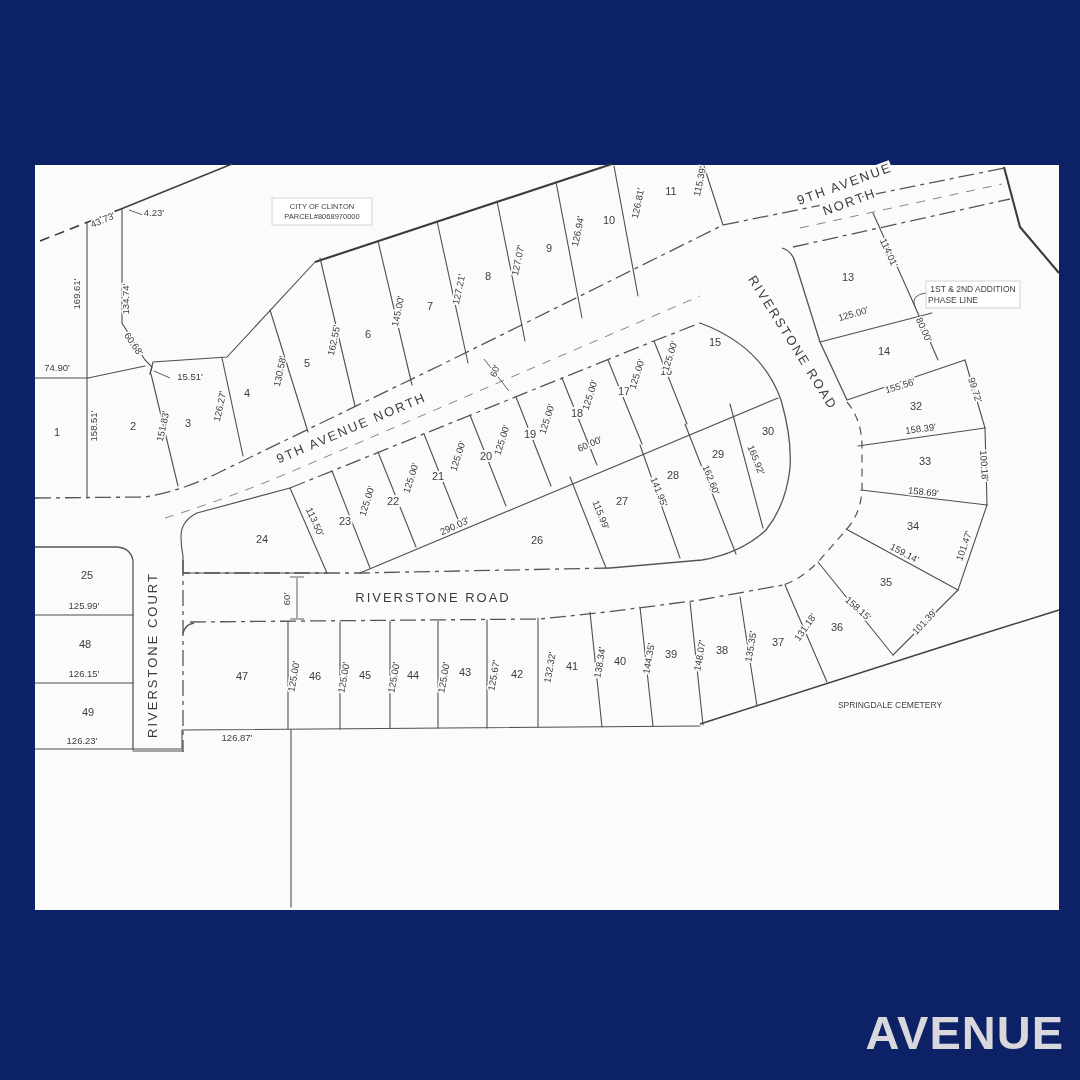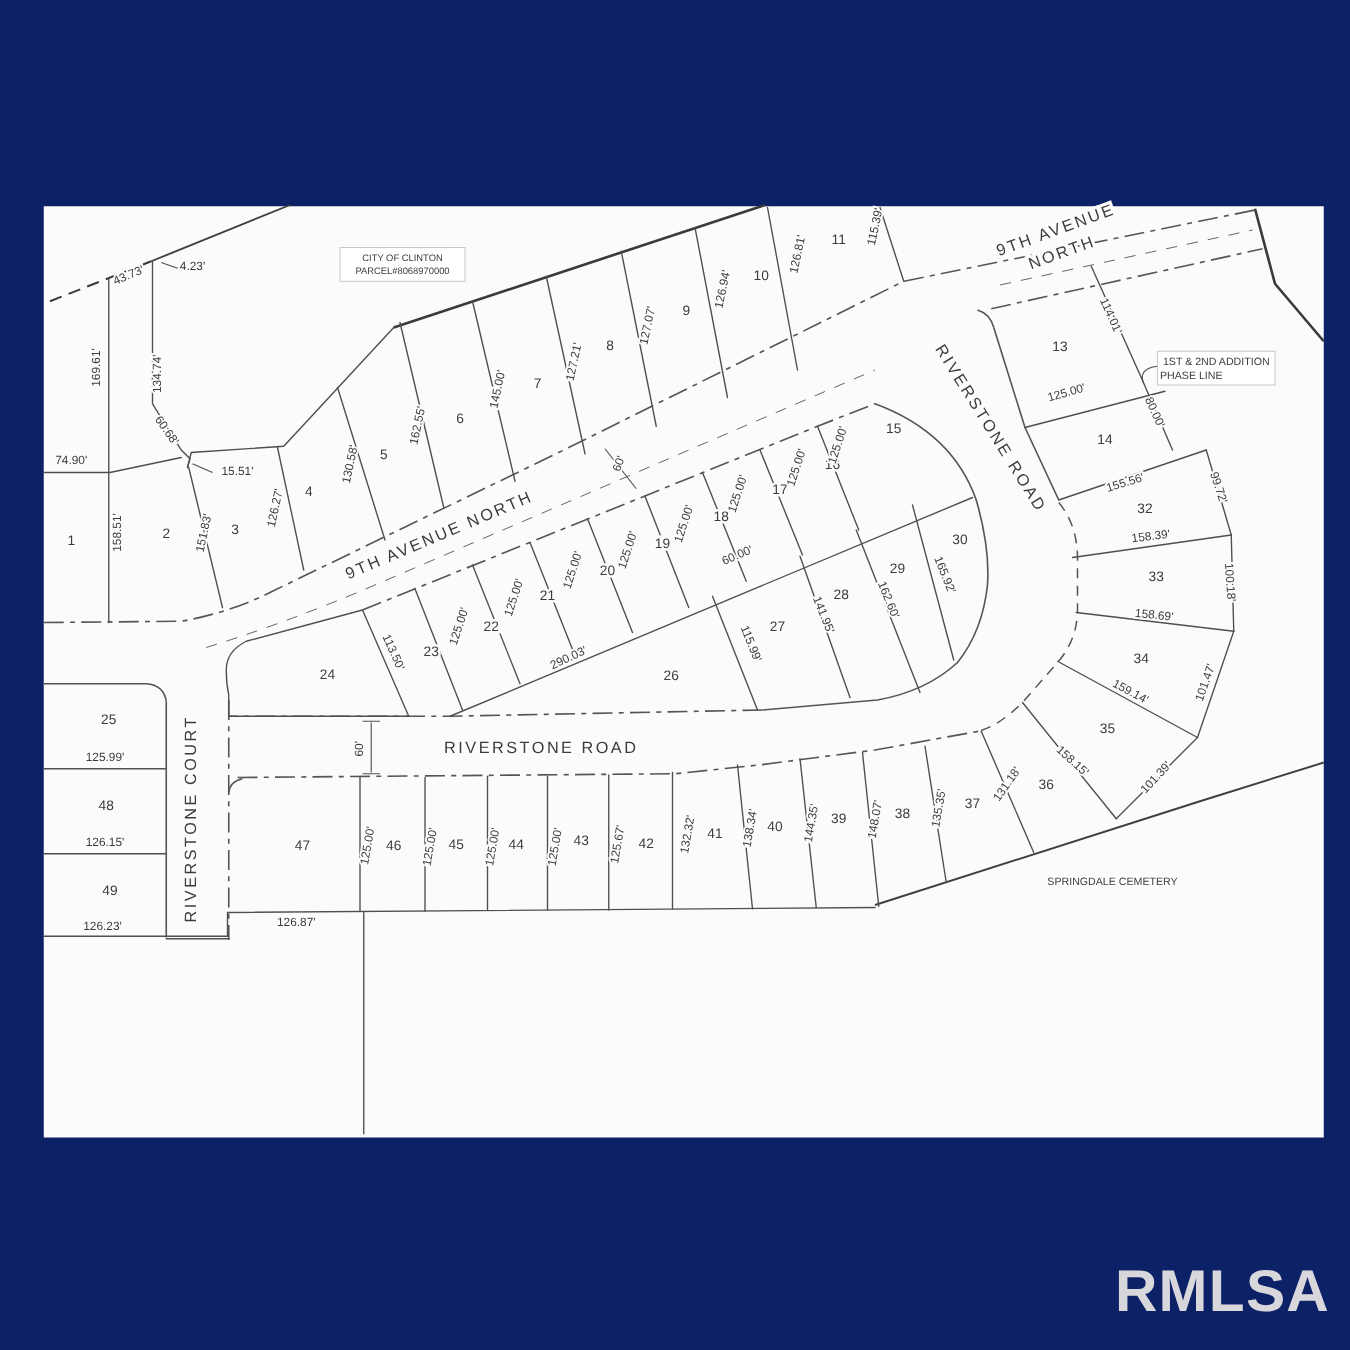--- a/index.html
+++ b/index.html
@@ -248,14 +248,14 @@
         <text class="dim-label" text-anchor="middle" transform="translate(84 677) rotate(0)">126.15'</text>
         <text class="dim-label" text-anchor="middle" transform="translate(82 744) rotate(0)">126.23'</text>
         <text class="map-note" text-anchor="middle" transform="translate(322 209) rotate(0)" font-size="7.5">CITY OF CLINTON</text>
         <text class="map-note" text-anchor="middle" transform="translate(322 219) rotate(0)" font-size="7.5">PARCEL#8068970000</text>
         <text class="map-note" text-anchor="middle" transform="translate(973 292) rotate(0)" font-size="8.5">1ST &amp; 2ND ADDITION</text>
         <text class="map-note" text-anchor="middle" transform="translate(953 303) rotate(0)" font-size="8.5">PHASE LINE</text>
         <text class="map-note" text-anchor="middle" transform="translate(890 708) rotate(0)" font-size="8.5">SPRINGDALE CEMETERY</text>
       </g>
   </svg>
 
-  <div id="watermark" style="color: rgb(215, 215, 220);">RMLSA</div>
+  <div id="watermark" style="color: rgb(215, 215, 220);">AVENUE</div>
 </div>
 
 </body></html>

